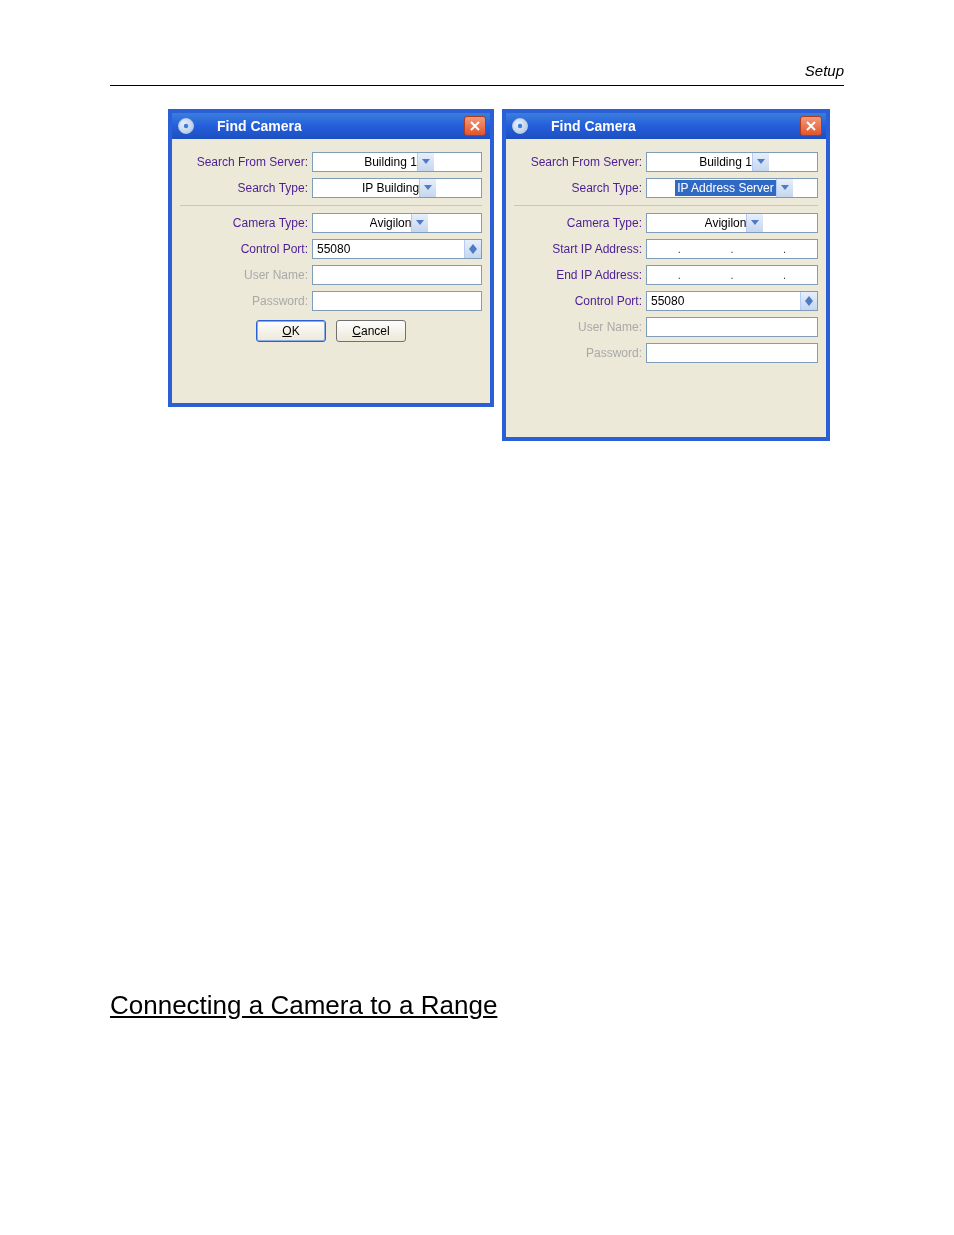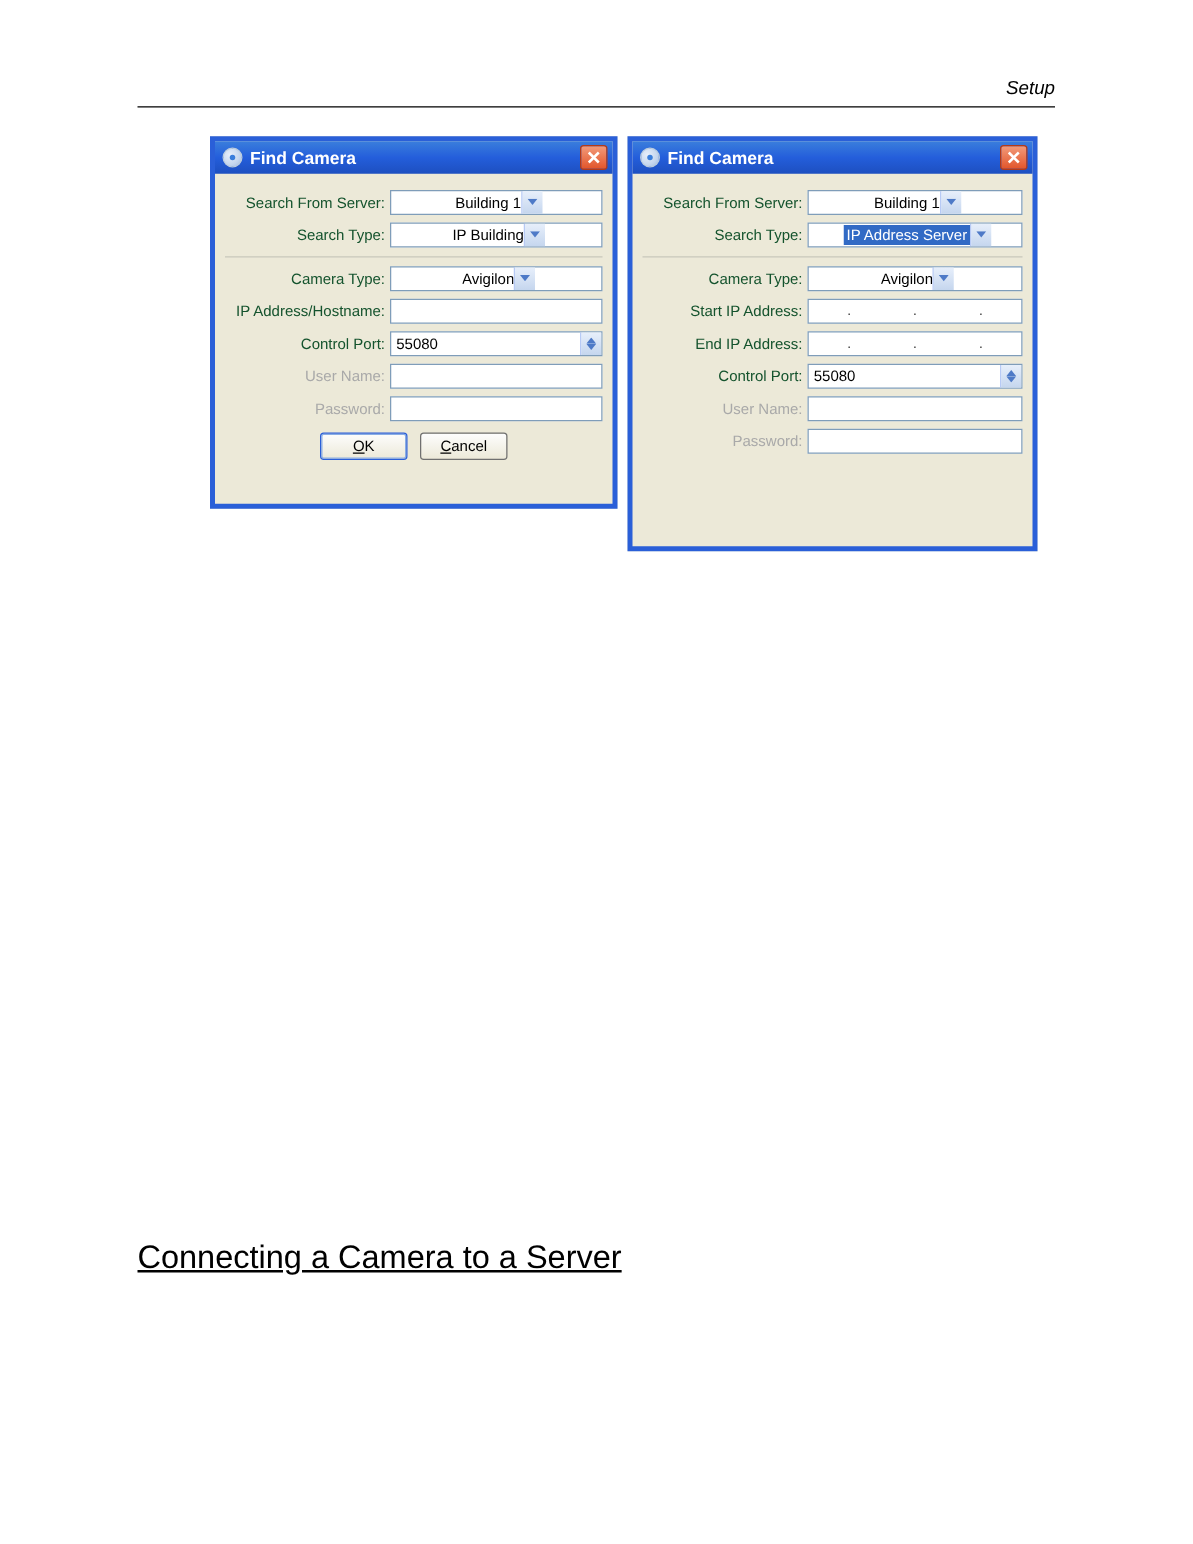--- a/index.html
+++ b/index.html
@@ -6,27 +6,27 @@
   html,body{margin:0;padding:0;background:#fff;font-family:Arial,Helvetica,sans-serif;color:#000}
   .page{width:954px;height:1235px;position:relative;margin:0 auto;box-sizing:border-box}
   .header-area{position:absolute;left:110px;right:110px;top:62px;border-bottom:1.5px solid #000;padding-bottom:6px;text-align:right;font-style:italic;font-size:15px}
   .figure-area{position:absolute;left:168px;top:109px}
   .dialogs{display:flex;gap:8px}
   
   .xp-dialog{border:4px solid #2a5fd8;background:#ece9d8;box-sizing:border-box}
   .xp-dialog.d1{width:326px;height:298px}
   .xp-dialog.d2{width:328px;height:332px}
   .xp-title{height:26px;background:linear-gradient(to bottom,#3a7edc 0%,#245edb 50%,#1d4fc0 100%);display:flex;align-items:center;justify-content:space-between;padding:0 4px 0 6px;color:#fff;font-weight:bold;font-size:14px}
-  .xp-title-left{display:flex;align-items:center;gap:6px}
+  .xp-title-left{display:flex;align-items:center;gap:23px}
   .xp-title-icon{width:14px;height:14px;border-radius:50%;border:1px solid #bcd;display:flex;align-items:center;justify-content:center;color:#3a7edc;font-size:10px;background:radial-gradient(circle at 35% 35%,#e7effb 0%,#c5d6ee 60%,#9fb7de 100%)}
   .xp-close{width:20px;height:18px;background:linear-gradient(to bottom,#f29a7a,#e2552b);border:1px solid #b43a17;border-radius:3px;display:flex;align-items:center;justify-content:center}
   .xp-close svg{display:block}
   .xp-body{padding:8px 8px 10px 8px}
   .form-row{display:flex;align-items:center;margin:4px 0;height:22px}
-  .form-label{width:128px;text-align:right;font-size:12px;color:#14532d;padding-right:4px}
+  .form-label{width:128px;text-align:right;font-size:12px;color:#4c1d95;padding-right:4px}
   .form-label.disabled{color:#a9a9a9}
   .form-control{flex:1;display:flex;align-items:center;min-width:0}
   
   .xp-combo,.xp-text,.xp-spin,.xp-ip{height:20px;box-sizing:border-box;border:1px solid #7f9db9;background:#fff;font-size:12px;display:flex;align-items:center}
   .xp-combo{justify-content:center;padding-left:4px}
   .xp-combo .combo-text{white-space:nowrap;overflow:hidden}
   .xp-combo .combo-arrow,.xp-spin .spin-arrows{width:16px;height:18px;margin:0;border-left:1px solid #b7caf5;background:linear-gradient(to bottom,#e7effb,#c5d6ee);display:flex;align-items:center;justify-content:center}
   .xp-combo .combo-arrow svg{display:block}
   .xp-combo.highlight .combo-text{background:#316ac5;color:#fff;padding:1px 2px}
   .xp-text{padding-left:4px}
@@ -107,28 +107,20 @@
                 <span class="combo-text">Avigilon</span>
                 <span class="combo-arrow">
                     <svg width="8" height="6" viewBox="0 0 8 6">
                       <path d="M0 0 L4 5 L8 0 Z" fill="#4e7ac7"></path>
                     </svg>
                   </span>
               </div>
             </div>
           </div>
           <div class="form-row">
-            <div class="form-label">IP Address/Hostname:</div>
-            <div class="form-control">
-              <div class="xp-text" style="width:100%">
-                  <span></span>
-                </div>
-            </div>
-          </div>
-          <div class="form-row">
             <div class="form-label">Control Port:</div>
             <div class="form-control">
               <div class="xp-spin" style="width:100%">
                 <span>55080</span>
                 <span class="spin-arrows">
                   <svg width="8" height="5" viewBox="0 0 8 5">
                       <path d="M4 0 L8 5 L0 5 Z" fill="#4e7ac7"></path>
                     </svg>
                   <svg width="8" height="5" viewBox="0 0 8 5">
                       <path d="M0 0 L8 0 L4 5 Z" fill="#4e7ac7"></path>
@@ -274,16 +266,16 @@
                   <span></span>
                 </div>
             </div>
           </div>
         </div>
       </div>
     </div>
   </div>
 
   <div class="section-heading">
-    <span>Connecting a Camera to a Server</span>
+    <span>Connecting a Camera to a Range</span>
   </div>
 
 </div>
 
 </body></html>

